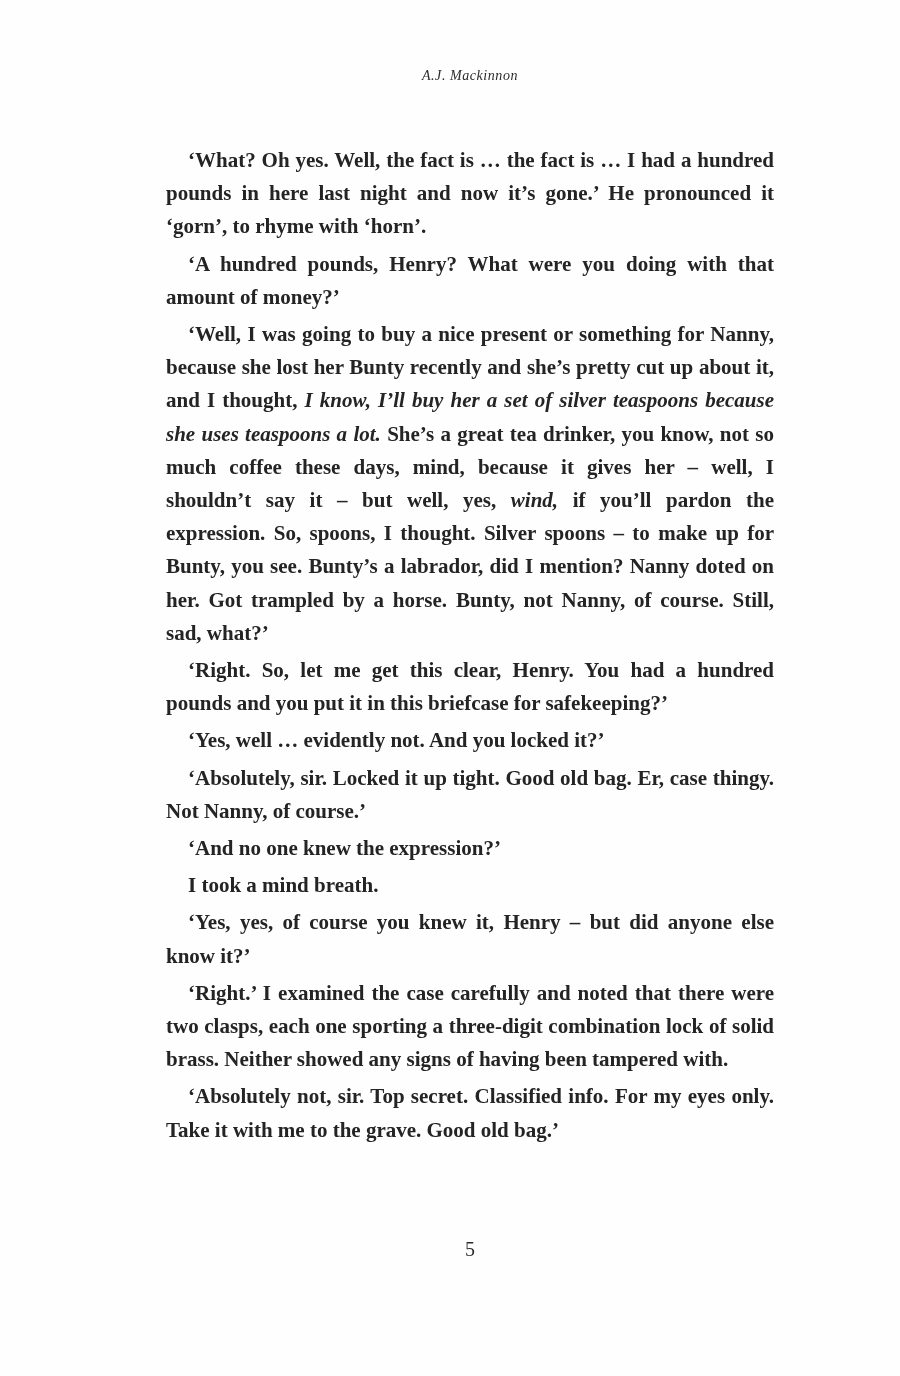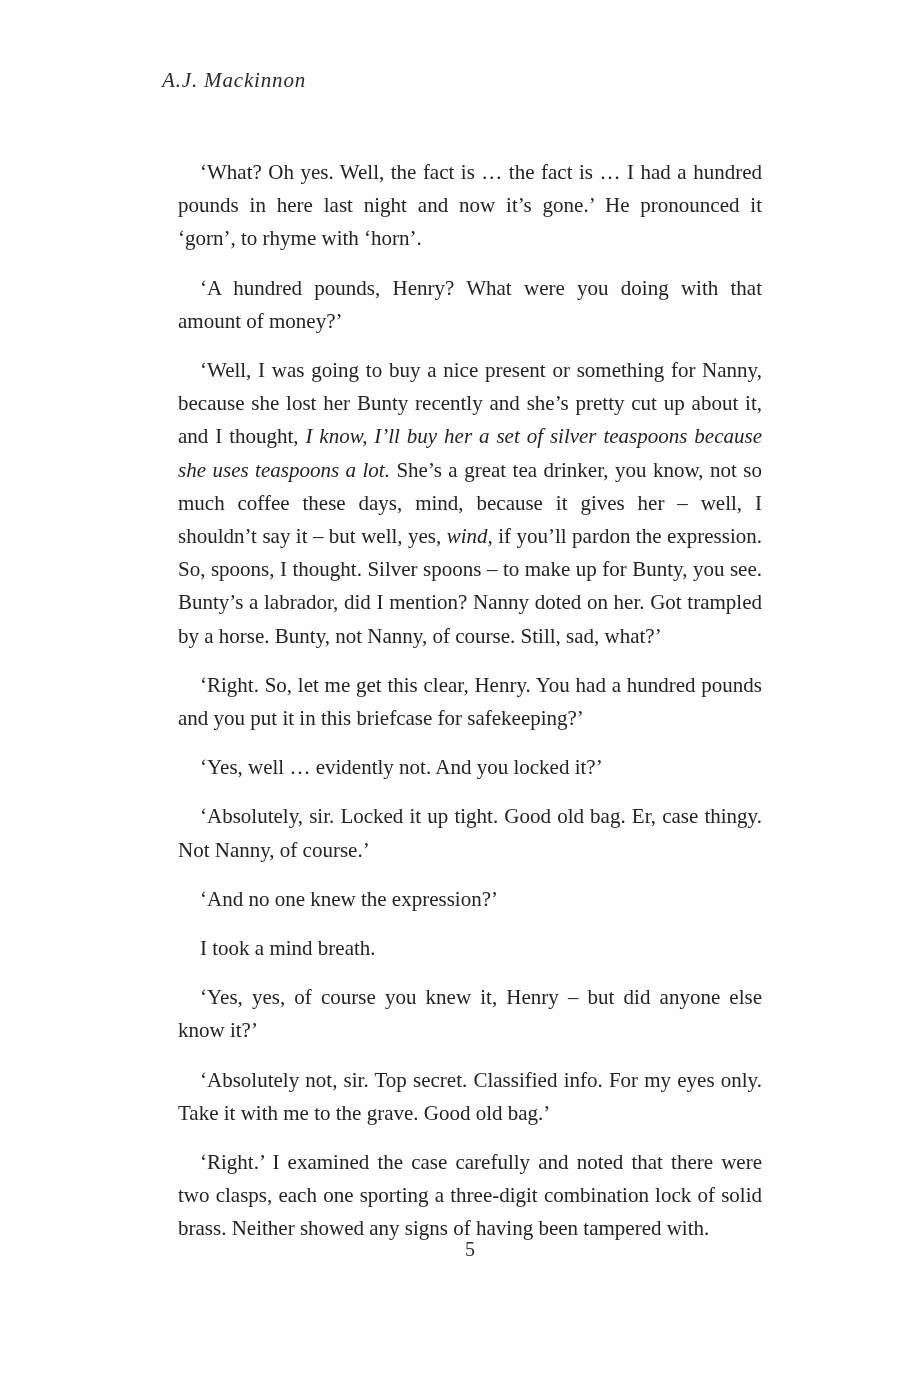--- a/index.html
+++ b/index.html
@@ -14,39 +14,41 @@
     background: #fffefe;
     overflow: hidden;
     font-family: "Liberation Serif", "DejaVu Serif", serif;
     color: #262626;
   }
   .running-header {
     position: absolute;
     top: 68px;
     left: 162px;
     width: 616px;
+    text-align: center;
     font-style: italic;
-    font-size: 21px;
+    font-size: 14px;
     letter-spacing: 0.04em;
     color: #2b2b2b;
   }
   .body-text {
     position: absolute;
     top: 140px;
     left: 162px;
     width: 616px;
     font-size: 21px;
     line-height: 33.2px;
     text-align: justify;
     color: #242424;
   }
   .body-text p.para {
-    margin: 16px;
+    margin: 4px;
     padding: 0;
     text-indent: 22px;
+    font-weight: bold;
   }
   .body-text .italic {
     font-style: italic;
   }
   .page-number {
     position: absolute;
     top: 1238px;
     left: 162px;
     width: 616px;
     text-align: center;
@@ -63,18 +65,18 @@
   <div class="body-text" id="body-text">
       <p class="para"><span>‘What? Oh yes. Well, the fact is … the fact is … I had a hundred pounds in here last night and now it’s gone.’ He pronounced it ‘gorn’, to rhyme with ‘horn’.</span></p>
       <p class="para"><span>‘A hundred pounds, Henry? What were you doing with that amount of money?’</span></p>
       <p class="para"><span>‘Well, I was going to buy a nice present or something for Nanny, because she lost her Bunty recently and she’s pretty cut up about it, and I thought, </span><span class="italic">I know, I’ll buy her a set of silver teaspoons because she uses teaspoons a lot.</span><span> She’s a great tea drinker, you know, not so much coffee these days, mind, because it gives her – well, I shouldn’t say it – but well, yes, </span><span class="italic">wind,</span><span> if you’ll pardon the expression. So, spoons, I thought. Silver spoons – to make up for Bunty, you see. Bunty’s a labrador, did I mention? Nanny doted on her. Got trampled by a horse. Bunty, not Nanny, of course. Still, sad, what?’</span></p>
       <p class="para"><span>‘Right. So, let me get this clear, Henry. You had a hundred pounds and you put it in this briefcase for safekeeping?’</span></p>
       <p class="para"><span>‘Yes, well … evidently not. And you locked it?’</span></p>
       <p class="para"><span>‘Absolutely, sir. Locked it up tight. Good old bag. Er, case thingy. Not Nanny, of course.’</span></p>
       <p class="para"><span>‘And no one knew the expression?’</span></p>
       <p class="para"><span>I took a mind breath.</span></p>
       <p class="para"><span>‘Yes, yes, of course you knew it, Henry – but did anyone else know it?’</span></p>
+      <p class="para"><span>‘Right.’ I examined the case carefully and noted that there were two clasps, each one sporting a three-digit combination lock of solid brass. Neither showed any signs of having been tampered with.</span></p>
       <p class="para"><span>‘Absolutely not, sir. Top secret. Classified info. For my eyes only. Take it with me to the grave. Good old bag.’</span></p>
-      <p class="para"><span>‘Right.’ I examined the case carefully and noted that there were two clasps, each one sporting a three-digit combination lock of solid brass. Neither showed any signs of having been tampered with.</span></p>
     </div>
 
   <div class="page-number">5</div>
 </div>
 
 </body></html>

